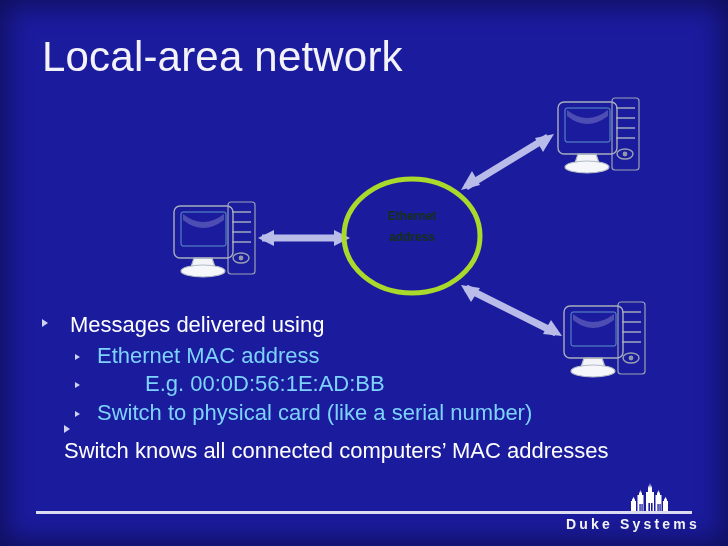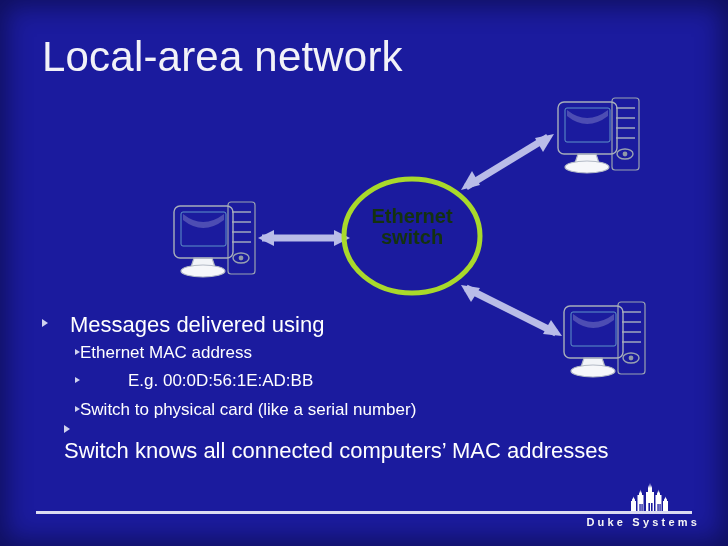--- a/index.html
+++ b/index.html
@@ -62,22 +62,23 @@
     color: #ffffff;
     font-weight: 400;
   }
   .lvl2 .tri {
     border-top-width: 3.5px;
     border-bottom-width: 3.5px;
     border-left-width: 5px;
     top: -3px;
   }
   .lvl2 .btext {
-    font-size: 17px;
-    color: #ffffff;
+    margin-left: 17px;
+    font-size: 22px;
+    color: #7dd3fc;
     font-weight: 400;
   }
 
   #b1 { left: 42px; top: 135px; }
   #b2 { left: 42px; top: 312px; text-align: right; }
   #s1 { left: 75px; top: 343px; }
   #s2 { left: 75px; top: 371px; gap: 48px; }
   #s3 { left: 75px; top: 400px; }
   #b3 { left: 42px; top: 430px; flex-direction: column; }
 
@@ -89,40 +90,40 @@
     width: 728px;
     height: 546px;
     pointer-events: none;
   }
   .switch-label {
     position: absolute;
     left: 348px;
     top: 206px;
     width: 128px;
     text-align: center;
-    font-size: 20px;
+    font-size: 12px;
     font-weight: 700;
     color: #14320f;
     line-height: 21px;
   }
 
   
   #footer-rule {
     position: absolute;
     left: 36px;
     top: 511px;
     width: 656px;
     height: 3px;
     background: #dcdcf2;
   }
   #footer-brand {
     position: absolute;
     right: 28px;
     top: 516px;
-    font-size: 11px;
+    font-size: 14px;
     font-weight: 700;
     color: #ffffff;
     letter-spacing: 3.2px;
     white-space: nowrap;
   }
   #chapel {
     position: absolute;
     right: 56px;
     top: 483px;
   }
@@ -224,21 +225,21 @@
       <path d="M 22 58 L 40 58 L 44 70 L 18 70 Z" fill="#f2f4f8" stroke="#b3bac6" stroke-width="1.2"></path>
       <ellipse cx="31" cy="71" rx="22" ry="6" fill="#f6f7fa" stroke="#b3bac6" stroke-width="1.2"></ellipse>
       <rect x="2" y="6" width="59" height="52" rx="6" fill="url(#caseGrad)" stroke="#a7aebb" stroke-width="1.4"></rect>
       <rect x="9" y="12" width="45" height="34" rx="2" fill="url(#screenGrad)" stroke="#5f93c9" stroke-width="1"></rect>
       <path d="M 11 14 Q 31 30 52 14 L 52 20 Q 31 36 11 20 Z" fill="#ffffff" opacity="0.22"></path>
     </g>
   </svg>
 
   <div class="switch-label">
     <div>Ethernet</div>
-    <div>switch</div>
+    <div>address</div>
   </div>
 
 
   <div id="b2" class="bullet-row lvl1">
     <span class="tri"></span>
     <span class="btext">Messages delivered using</span>
   </div>
 
   <div id="s1" class="bullet-row lvl2">
     <span class="tri"></span>

